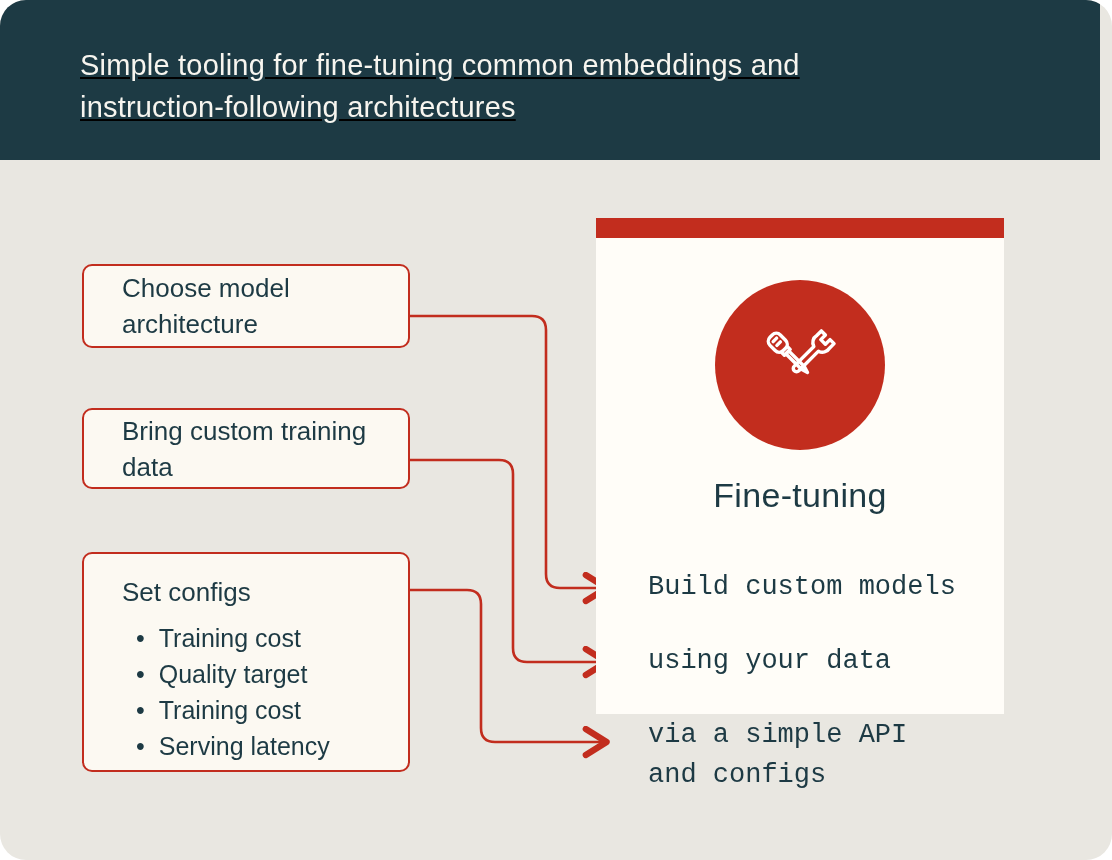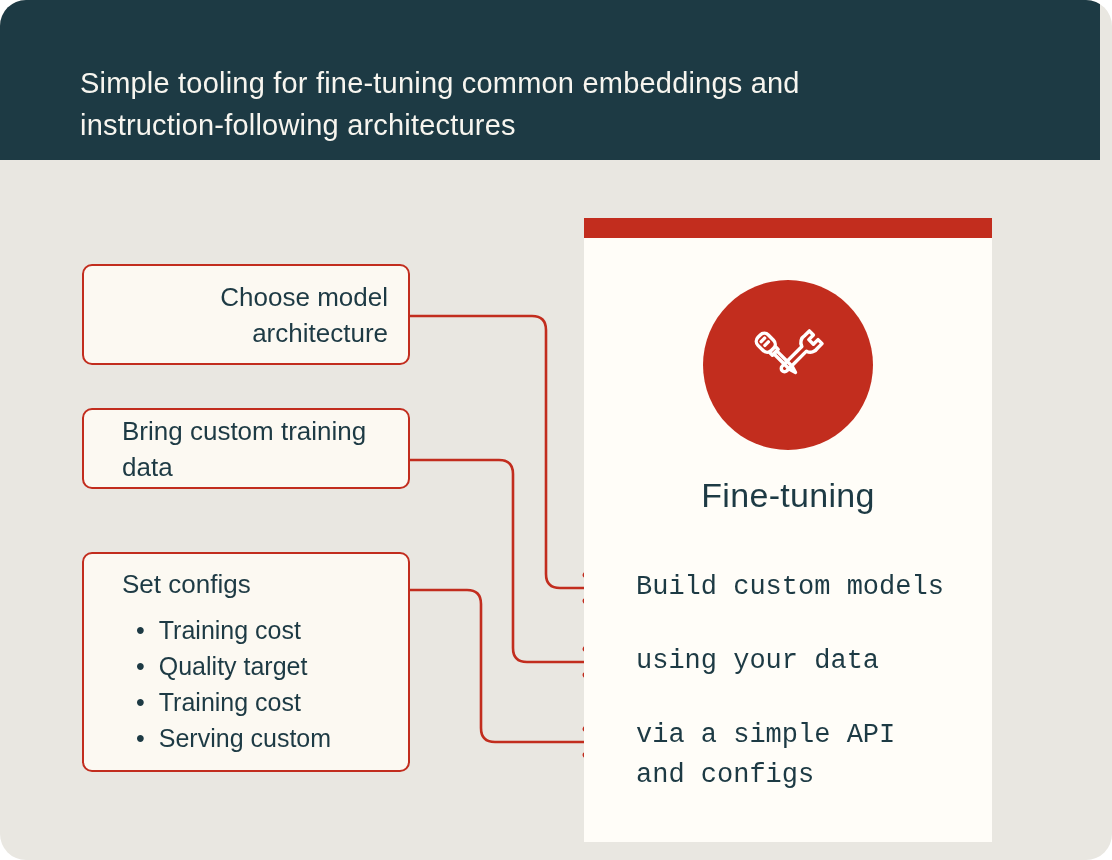--- a/index.html
+++ b/index.html
@@ -14,21 +14,22 @@
     width: 1112px; height: 860px;
     background: #e9e7e1;
     border-radius: 26px;
     overflow: hidden;
   }
   
   .header {
     position: absolute; top: 0; left: 0; right: 12px;
     height: 160px;
     background: #1d3a44;
-    padding: 62px 80px 0 80px;
+    padding: 44px 80px 0 80px;
+    text-decoration: underline;
   }
   .header h1 {
     color: #f7f5ef;
     font-size: 29px;
     line-height: 42px;
     font-weight: 500;
     max-width: 810px;
     letter-spacing: 0.2px;
   }
   
@@ -36,42 +37,42 @@
     position: absolute; left: 82px; width: 328px;
     background: #fcf9f2;
     border: 2px solid #c22d1e;
     border-radius: 10px;
     color: #1d3a44;
     display: flex; flex-direction: column; justify-content: center;
     padding: 14px 20px 14px 38px;
     z-index: 2;
   }
   .step .label { font-size: 26px; line-height: 36px; font-weight: 400; }
-  .step1 { top: 264px; height: 101px; text-align: right; }
+  .step1 { top: 264px; height: 84px; }
   .step2 { top: 408px; height: 81px; }
-  .step3 { top: 552px; height: 220px; justify-content: flex-end; padding-top: 20px; }
+  .step3 { top: 552px; height: 220px; justify-content: flex-start; padding-top: 20px; }
   .step3 .label { margin-bottom: 10px; }
   .bullets { list-style: none; padding-left: 14px; }
   .bullets li {
     font-size: 25px; line-height: 36px; color: #1d3a44;
     display: flex; align-items: baseline;
   }
   .bullets li .dot {
     font-size: 25px; margin-right: 14px; color: #1d3a44;
   }
   
   .arrows {
     position: absolute; inset: 0;
     width: 1112px; height: 860px;
     z-index: 1; pointer-events: none;
   }
   
   .card {
-    position: absolute; left: 584px; top: 218px;
-    width: 408px; height: 624px;
+    position: absolute; left: 596px; top: 218px;
+    width: 408px; height: 496px;
     background: #fffdf8;
     z-index: 2;
   }
   .card-topbar { height: 20px; background: #c22d1e; }
   .icon-circle {
     width: 170px; height: 170px; border-radius: 50%;
     background: #c22d1e;
     margin: 42px auto 0 auto;
     display: flex; align-items: center; justify-content: center;
   }
@@ -131,21 +132,21 @@
       <li>
         <span class="dot">•</span>
         <span>Quality target</span>
       </li>
       <li>
         <span class="dot">•</span>
         <span>Training cost</span>
       </li>
       <li>
         <span class="dot">•</span>
-        <span>Serving custom</span>
+        <span>Serving latency</span>
       </li>
     </ul>
   </div>
 
   <div class="card">
     <div class="card-topbar"></div>
 
     <div class="icon-circle">
       <svg viewBox="0 0 120 120" width="98" height="98" xmlns="http://www.w3.org/2000/svg">
         <g fill="none" stroke="#ffffff" stroke-width="4.2" stroke-linecap="round" stroke-linejoin="round">

